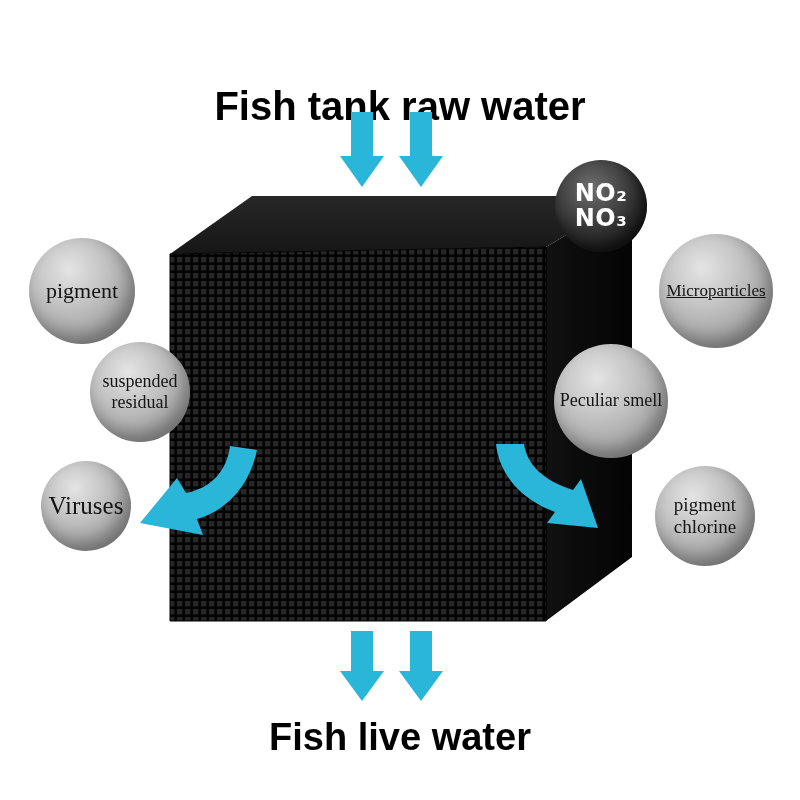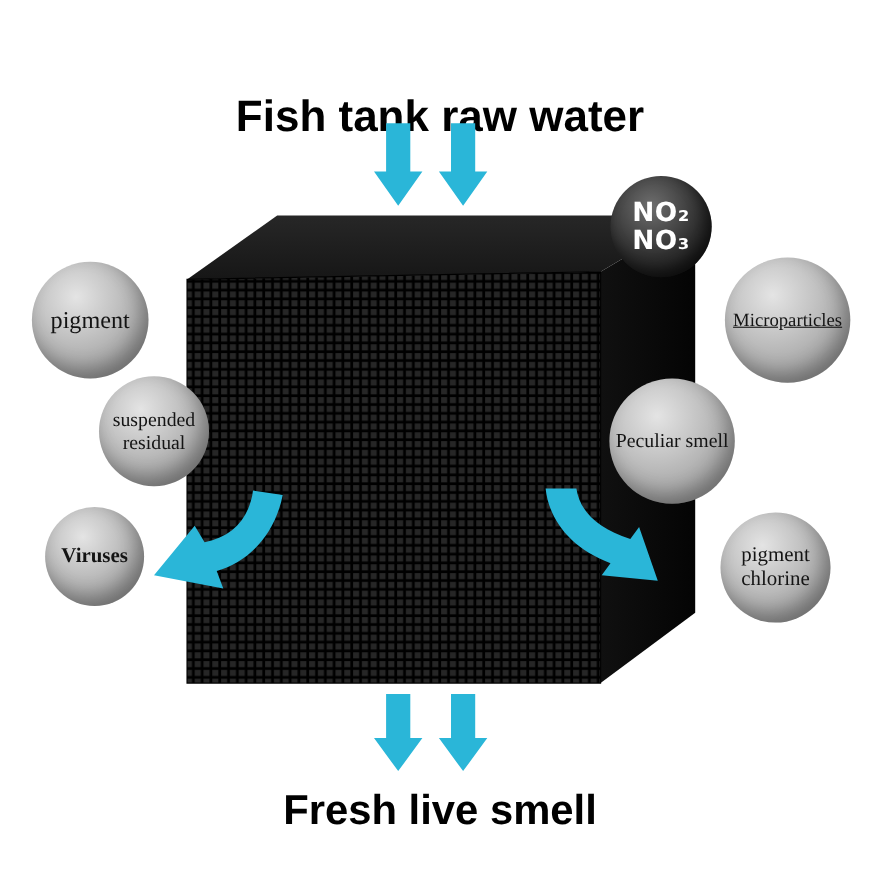--- a/index.html
+++ b/index.html
@@ -20,21 +20,21 @@
     display:flex; flex-direction:column; align-items:center; justify-content:center;
     text-align:center; font-family:"Liberation Serif", serif; color:#141414;
     background: radial-gradient(circle at 38% 30%, #e4e4e4 0%, #c4c4c4 35%, #9d9d9d 75%, #8d8d8d 100%);
     box-shadow: inset -6px -9px 16px rgba(0,0,0,0.28);
     line-height:1.18;
   }
   .bubble span { display:block; }
 
   #b-pigment  { left:29px;  top:238px; width:106px; height:106px; font-size:22px; font-weight:normal; }
   #b-susp     { left:90px;  top:342px; width:100px; height:100px; font-size:18px; }
-  #b-vir      { left:41px;  top:461px; width:90px;  height:90px;  font-size:19px;font-weight:bold; }
+  #b-vir      { left:41px;  top:461px; width:90px;  height:90px;  font-size:25px; }
   #b-micro    { left:659px; top:234px; width:114px; height:114px; font-size:17px;text-decoration:underline; }
   #b-smell    { left:554px; top:344px; width:114px; height:114px; font-size:18px; }
   #b-chlor    { left:655px; top:466px; width:100px; height:100px; font-size:19px; }
 
   #b-chem {
     left:555px; top:160px; width:92px; height:92px;
     background: radial-gradient(circle at 40% 30%, #6e6e6e 0%, #2e2e2e 55%, #0b0b0b 100%);
     box-shadow: inset -5px -7px 12px rgba(0,0,0,0.5);
     color:#ffffff; font-family:"DejaVu Sans", sans-serif;
     font-weight:bold; font-size:24px; line-height:1.05; letter-spacing:0.5px;
@@ -109,15 +109,15 @@
 
   <div class="bubble" id="b-smell">
     <span>Peculiar smell</span>
   </div>
 
   <div class="bubble" id="b-chlor">
     <span>pigment</span>
     <span>chlorine</span>
   </div>
 
-  <div class="title" id="bottom-title">Fresh live smell</div>
+  <div class="title" id="bottom-title">Fish live water</div>
 
 </div>
 
 </body></html>

